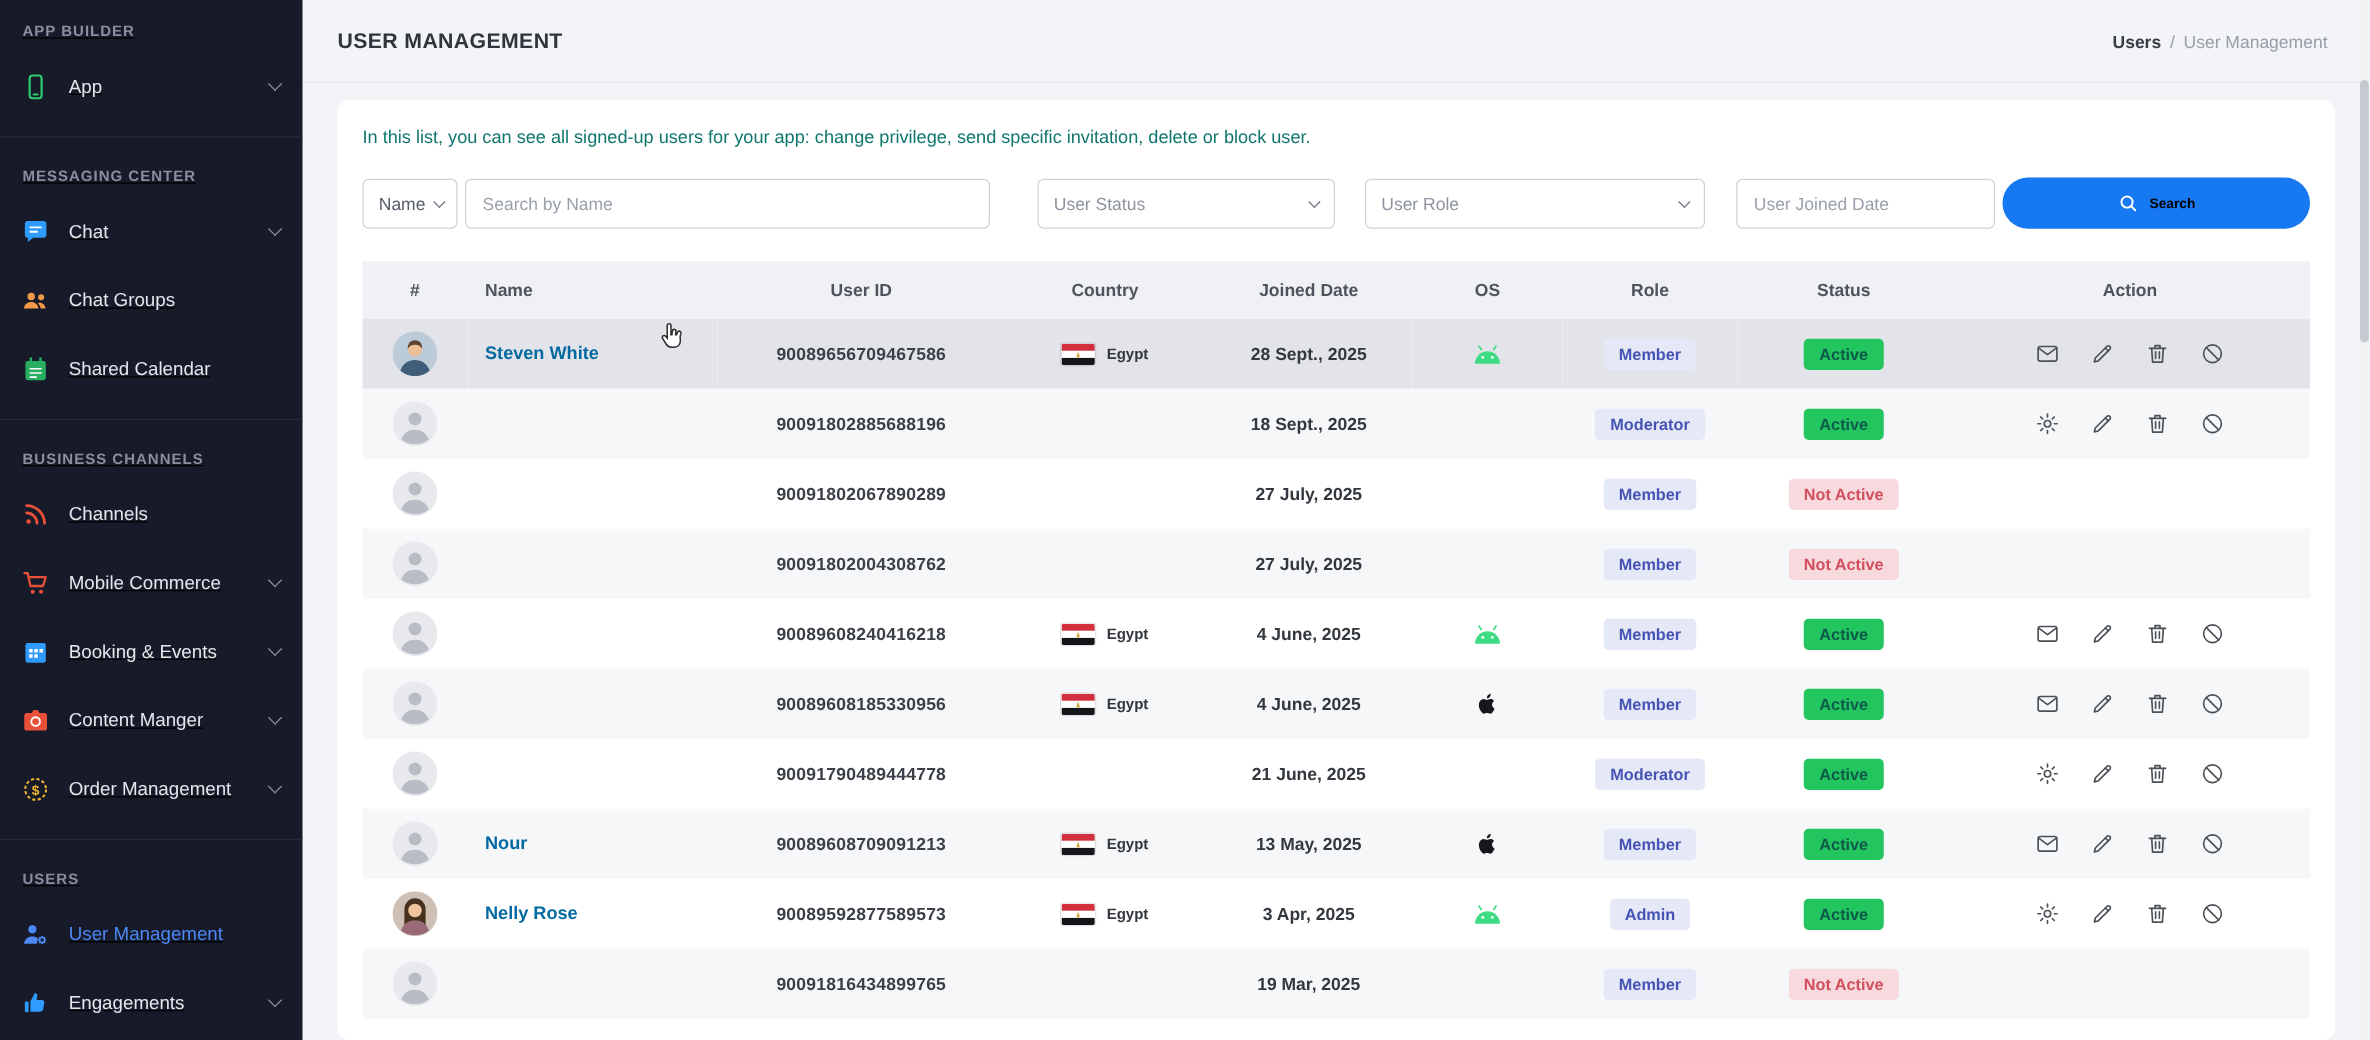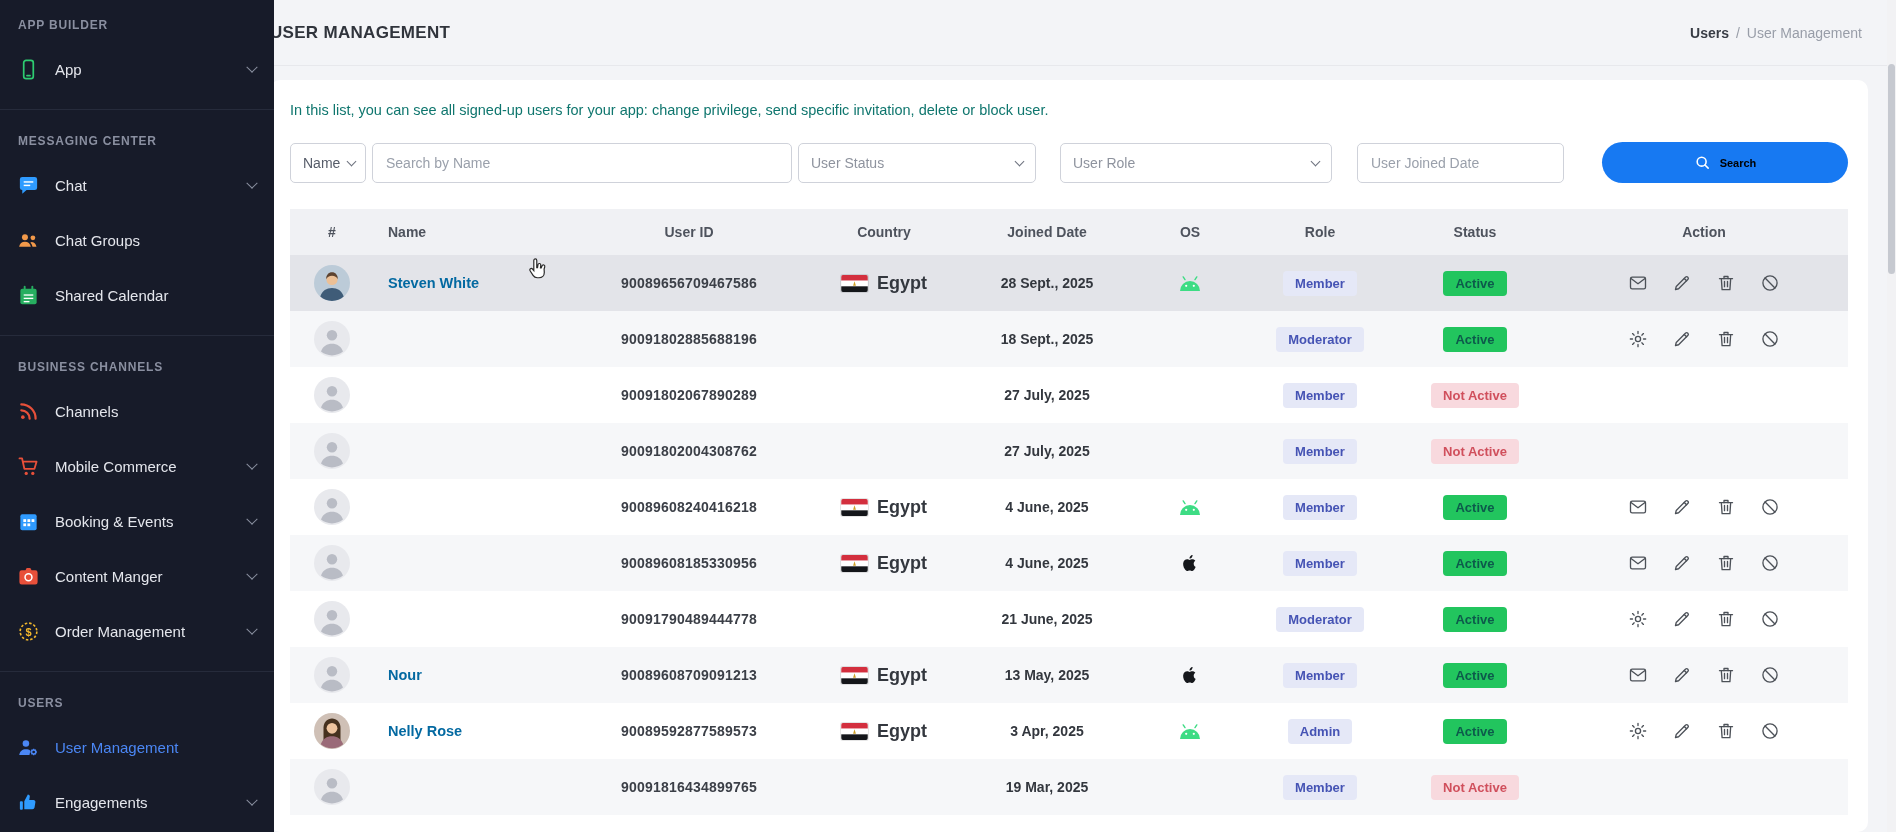--- a/index.html
+++ b/index.html
@@ -1,20 +1,20 @@
 <!DOCTYPE html>
 <html><head>
 <meta charset="utf-8">
 <style>
   *{box-sizing:border-box;margin:0;padding:0;}
   html,body{width:1896px;height:832px;}
   body{font-family:"Liberation Sans",sans-serif;background:#f3f4f7;overflow:hidden;position:relative;}
 
   
-  .sidebar{position:absolute;top:0;left:0;bottom:0;width:274px;background:#171b29;z-index:3;padding-top:2px;overflow:hidden;}
+  .sidebar{position:absolute;top:0;left:0;bottom:0;width:242px;background:#171b29;z-index:3;padding-top:2px;overflow:hidden;text-decoration:underline;}
   .sb-label{font-size:12px;font-weight:700;letter-spacing:.8px;color:#8a8fa0;padding:24px 18px 10px;white-space:nowrap;}
   .sb-section:first-child .sb-label{padding-top:16px;}
   .sb-section.bordered{border-top:1px solid #262b3b;margin-top:12px;}
   .sb-item{display:flex;align-items:center;height:55px;padding:0 18px 0 15px;color:#e4e6ec;font-size:15px;cursor:pointer;justify-content:center;}
   .sb-item.active{color:#4b87f5;}
   .sb-icon{width:27px;height:27px;margin-right:13px;display:flex;align-items:center;justify-content:center;flex:none;}
   .sb-icon svg{width:23px;height:23px;}
   .sb-text{flex:1;white-space:nowrap;}
   .sb-caret{width:8px;height:8px;border-right:1.8px solid #8b90a0;border-bottom:1.8px solid #8b90a0;transform:rotate(45deg) translate(-2px,-2px);flex:none;}
 
@@ -30,21 +30,21 @@
   .desc{font-size:14.5px;color:#0f766e;}
 
   
   .filters{display:flex;align-items:center;margin-top:24px;}
   .select,.input{height:40px;border:1px solid #cfd2da;border-radius:5px;background:#fff;font-size:14px;color:#8e939e;}
   .select{display:flex;align-items:center;justify-content:space-between;padding:0 12px;cursor:pointer;gap:8px;}
   .input{padding:0 13px;outline:none;color:#3c4048;font-family:inherit;}
   .input::placeholder{color:#9aa0ab;}
   .caret{width:7px;height:7px;border-right:1.7px solid #6d727e;border-bottom:1.7px solid #6d727e;transform:rotate(45deg);margin-top:-3px;flex:none;}
   .w-name{width:76px;margin-right:6px;color:#565c69;}
-  .w-search{width:420px;margin-right:6px;}
+  .w-search{width:420px;margin-right:38px;}
   .w-status{width:238px;margin-right:24px;}
   .w-role{width:272px;margin-right:25px;}
   .w-joined{width:207px;}
   .search-btn{margin-left:auto;width:246px;height:41px;border:none;border-radius:21px;background:#1779f2;color:#000000;font-size:11px;font-weight:700;display:flex;align-items:center;justify-content:center;gap:9px;cursor:pointer;font-family:inherit;}
   .search-btn svg{width:17px;height:17px;}
 
   
   .users-table{width:100%;border-collapse:collapse;table-layout:fixed;margin-top:26px;}
   .users-table thead tr{background:#f0f1f4;}
   .users-table th{font-size:14px;font-weight:700;color:#4e535d;text-align:center;padding:15px 8px;white-space:nowrap;}
@@ -52,21 +52,21 @@
   .users-table td{text-align:center;font-size:14px;color:#393d45;height:56px;padding:0 8px;vertical-align:middle;white-space:nowrap;}
   tr.striped{background:#f6f7f9;}
   tr.hovered{background:#e3e4e9;}
   td.name{text-align:left;padding-left:14px;font-weight:700;font-size:14.5px;color:#0369a1;}
   td.uid{font-weight:600;color:#3b3f47;letter-spacing:.2px;}
   td.date{font-weight:700;color:#33373e;}
   .avatar{display:inline-flex;width:36px;height:36px;vertical-align:middle;}
   .avatar svg{width:36px;height:36px;}
   .flag{display:inline-flex;width:27px;height:17px;border-radius:2px;overflow:hidden;box-shadow:0 0 0 1px rgba(0,0,0,.10);vertical-align:middle;margin-right:9px;}
   .flag svg{width:27px;height:17px;}
-  .ctext{font-weight:700;font-size:18px;color:#33373e;vertical-align:middle;}
+  .ctext{font-weight:700;font-size:12px;color:#33373e;vertical-align:middle;}
   .os-svg{width:26px;height:16px;vertical-align:middle;}
   .os-svg.ap{width:20px;height:20px;}
   .badge{display:inline-block;padding:5px 12px;border-radius:4px;font-size:13px;font-weight:600;}
   .badge.role{background:#e5e8f7;color:#4553b4;}
   .badge.st-active{background:#22c55e;color:#0d5a4b;}
   .badge.st-inactive{background:#f8d9de;color:#d04f5c;}
   .acts{display:flex;justify-content:center;gap:23px;}
   .act{background:none;border:none;width:21px;height:21px;padding:0;cursor:pointer;}
   .act svg{width:20px;height:20px;display:block;}
 

